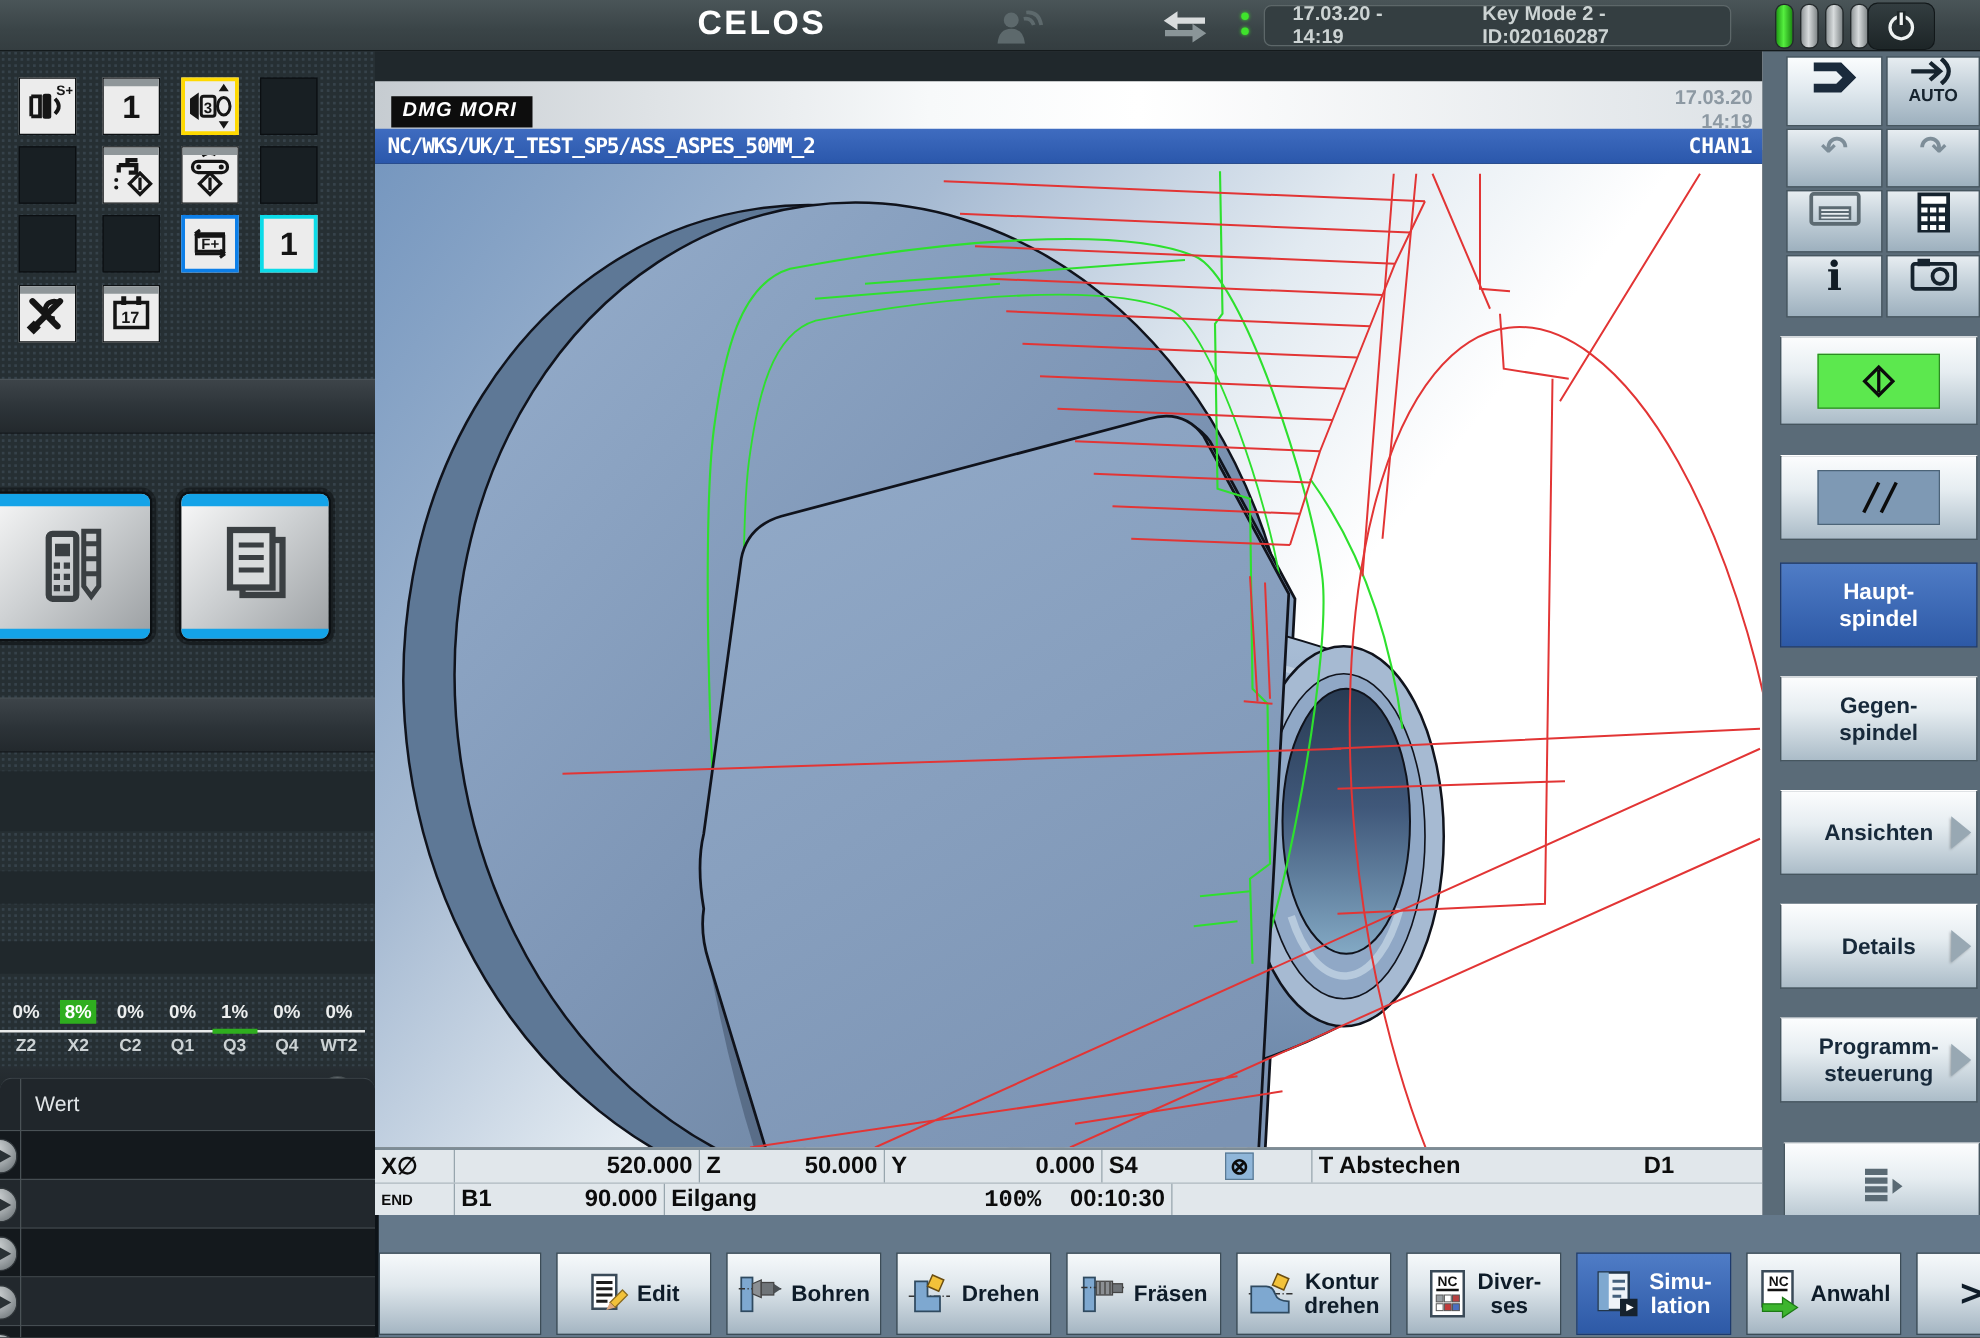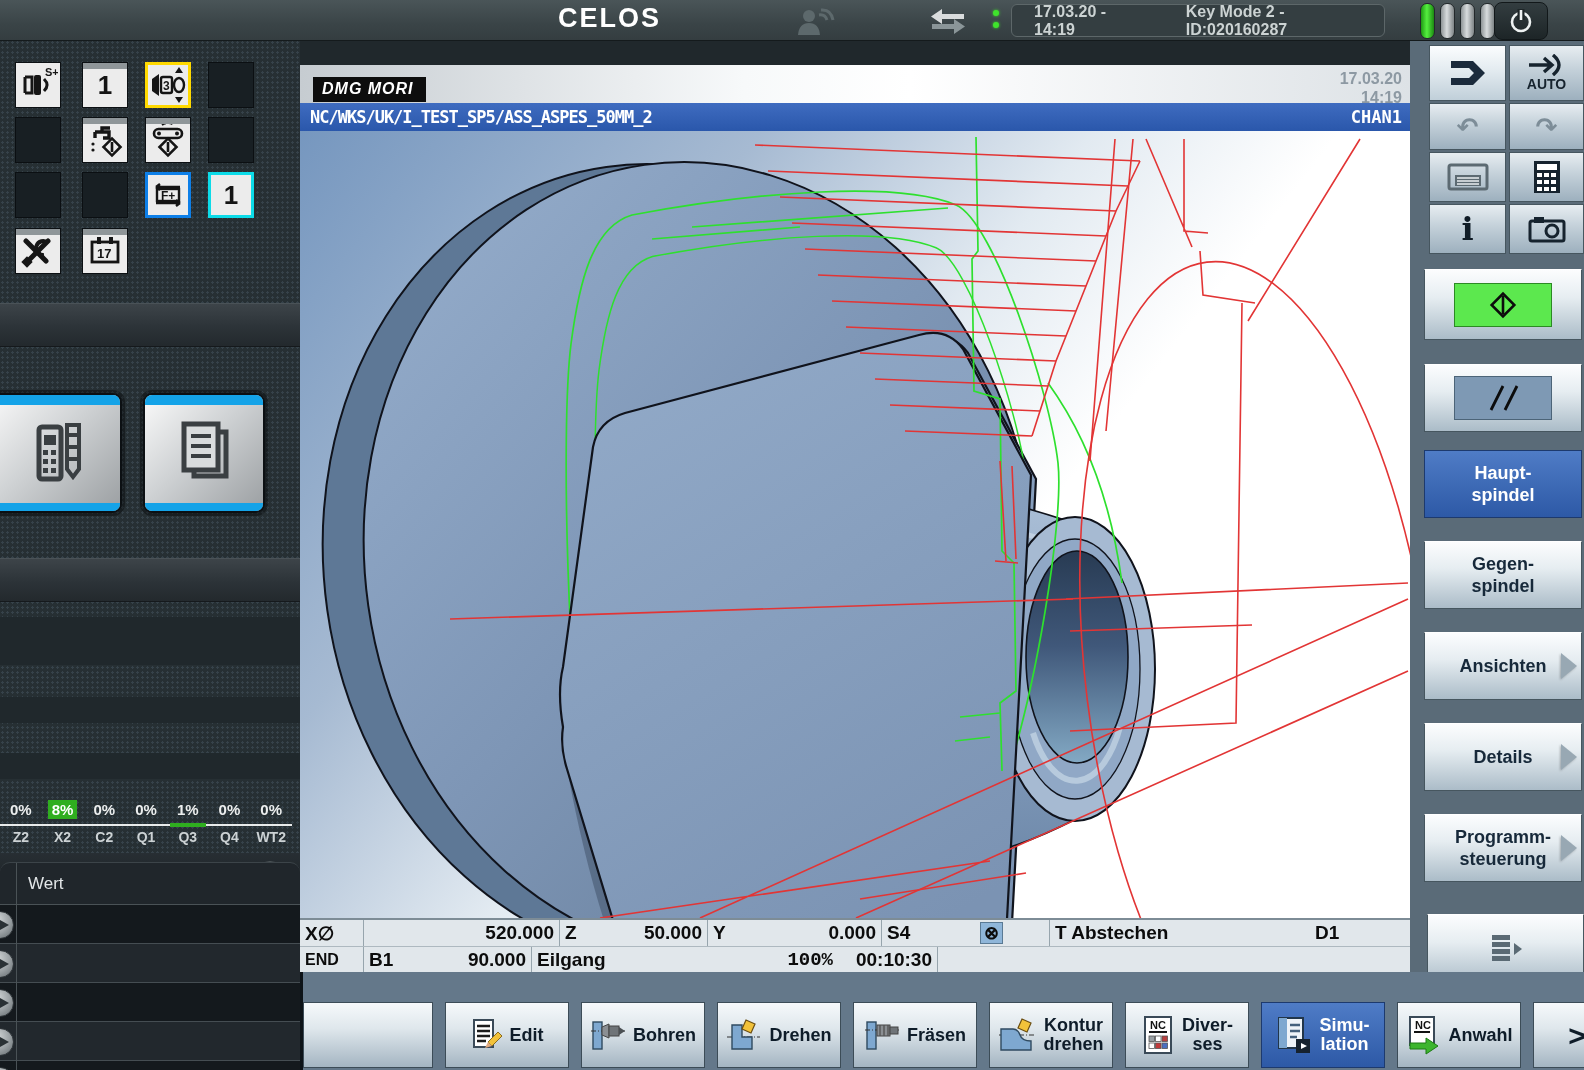--- a/index.html
+++ b/index.html
@@ -95,26 +95,26 @@
   #viewport{position:absolute;left:0;top:91px;width:1110px;height:787px;overflow:hidden;}
   #statusbar{position:absolute;left:0;top:878px;width:1110px;height:54px;
     background:#e1e7eb;border-top:2px solid #7d8c96;font-weight:bold;color:#0c0c0c;}
   .srow{display:flex;height:26px;border-bottom:1px solid #aeb9c0;font-size:19px;align-items:center;}
   .scell{box-sizing:border-box;padding:0 5px;white-space:nowrap;overflow:hidden;}
   .scell.r{text-align:right;}
   .scell.b{border-right:1px solid #97a5ad;height:100%;display:flex;align-items:center;}
   .scell.b.r{justify-content:flex-end;}
   .ssym{display:inline-block;background:#8fb6d9;border:1px solid #5a7a94;
     padding:0 3px;line-height:20px;font-size:18px;}
-  .endlab{font-size:16px;letter-spacing:0;}
+  .endlab{font-size:12px;letter-spacing:0;}
   
   #rightbar{position:absolute;left:1410px;top:40px;width:174px;height:932px;background:#5a6b78;}
   .rsmall{position:absolute;background:linear-gradient(#e7edf1,#c3d0d9 45%,#9db0be);
     border:1px solid #46565f;box-sizing:border-box;display:flex;flex-direction:column;
-    align-items:center;justify-content:center;}
+    align-items:center;}
   .rsmall.lit{background:linear-gradient(#fbfdfe,#e3ebf0 45%,#c0cfd9);}
   .rbtn{position:absolute;left:14px;width:158px;
     background:linear-gradient(#fcfdfe,#e6edf1 40%,#abbcc8);
     border:1px solid #46565f;border-top-color:#fff;box-sizing:border-box;
     display:flex;flex-direction:column;align-items:center;justify-content:center;
     color:#17293a;font-size:18px;font-weight:bold;line-height:22px;}
   .rbtn.active{background:linear-gradient(#4f7cc6,#2d59a6);color:#fff;border-color:#1d3a6e;}
   .rarrow{position:absolute;right:4px;top:50%;margin-top:-13px;width:0;height:0;
     border-style:solid;border-width:13px 0 13px 16px;
     border-color:transparent transparent transparent #98a8b3;

